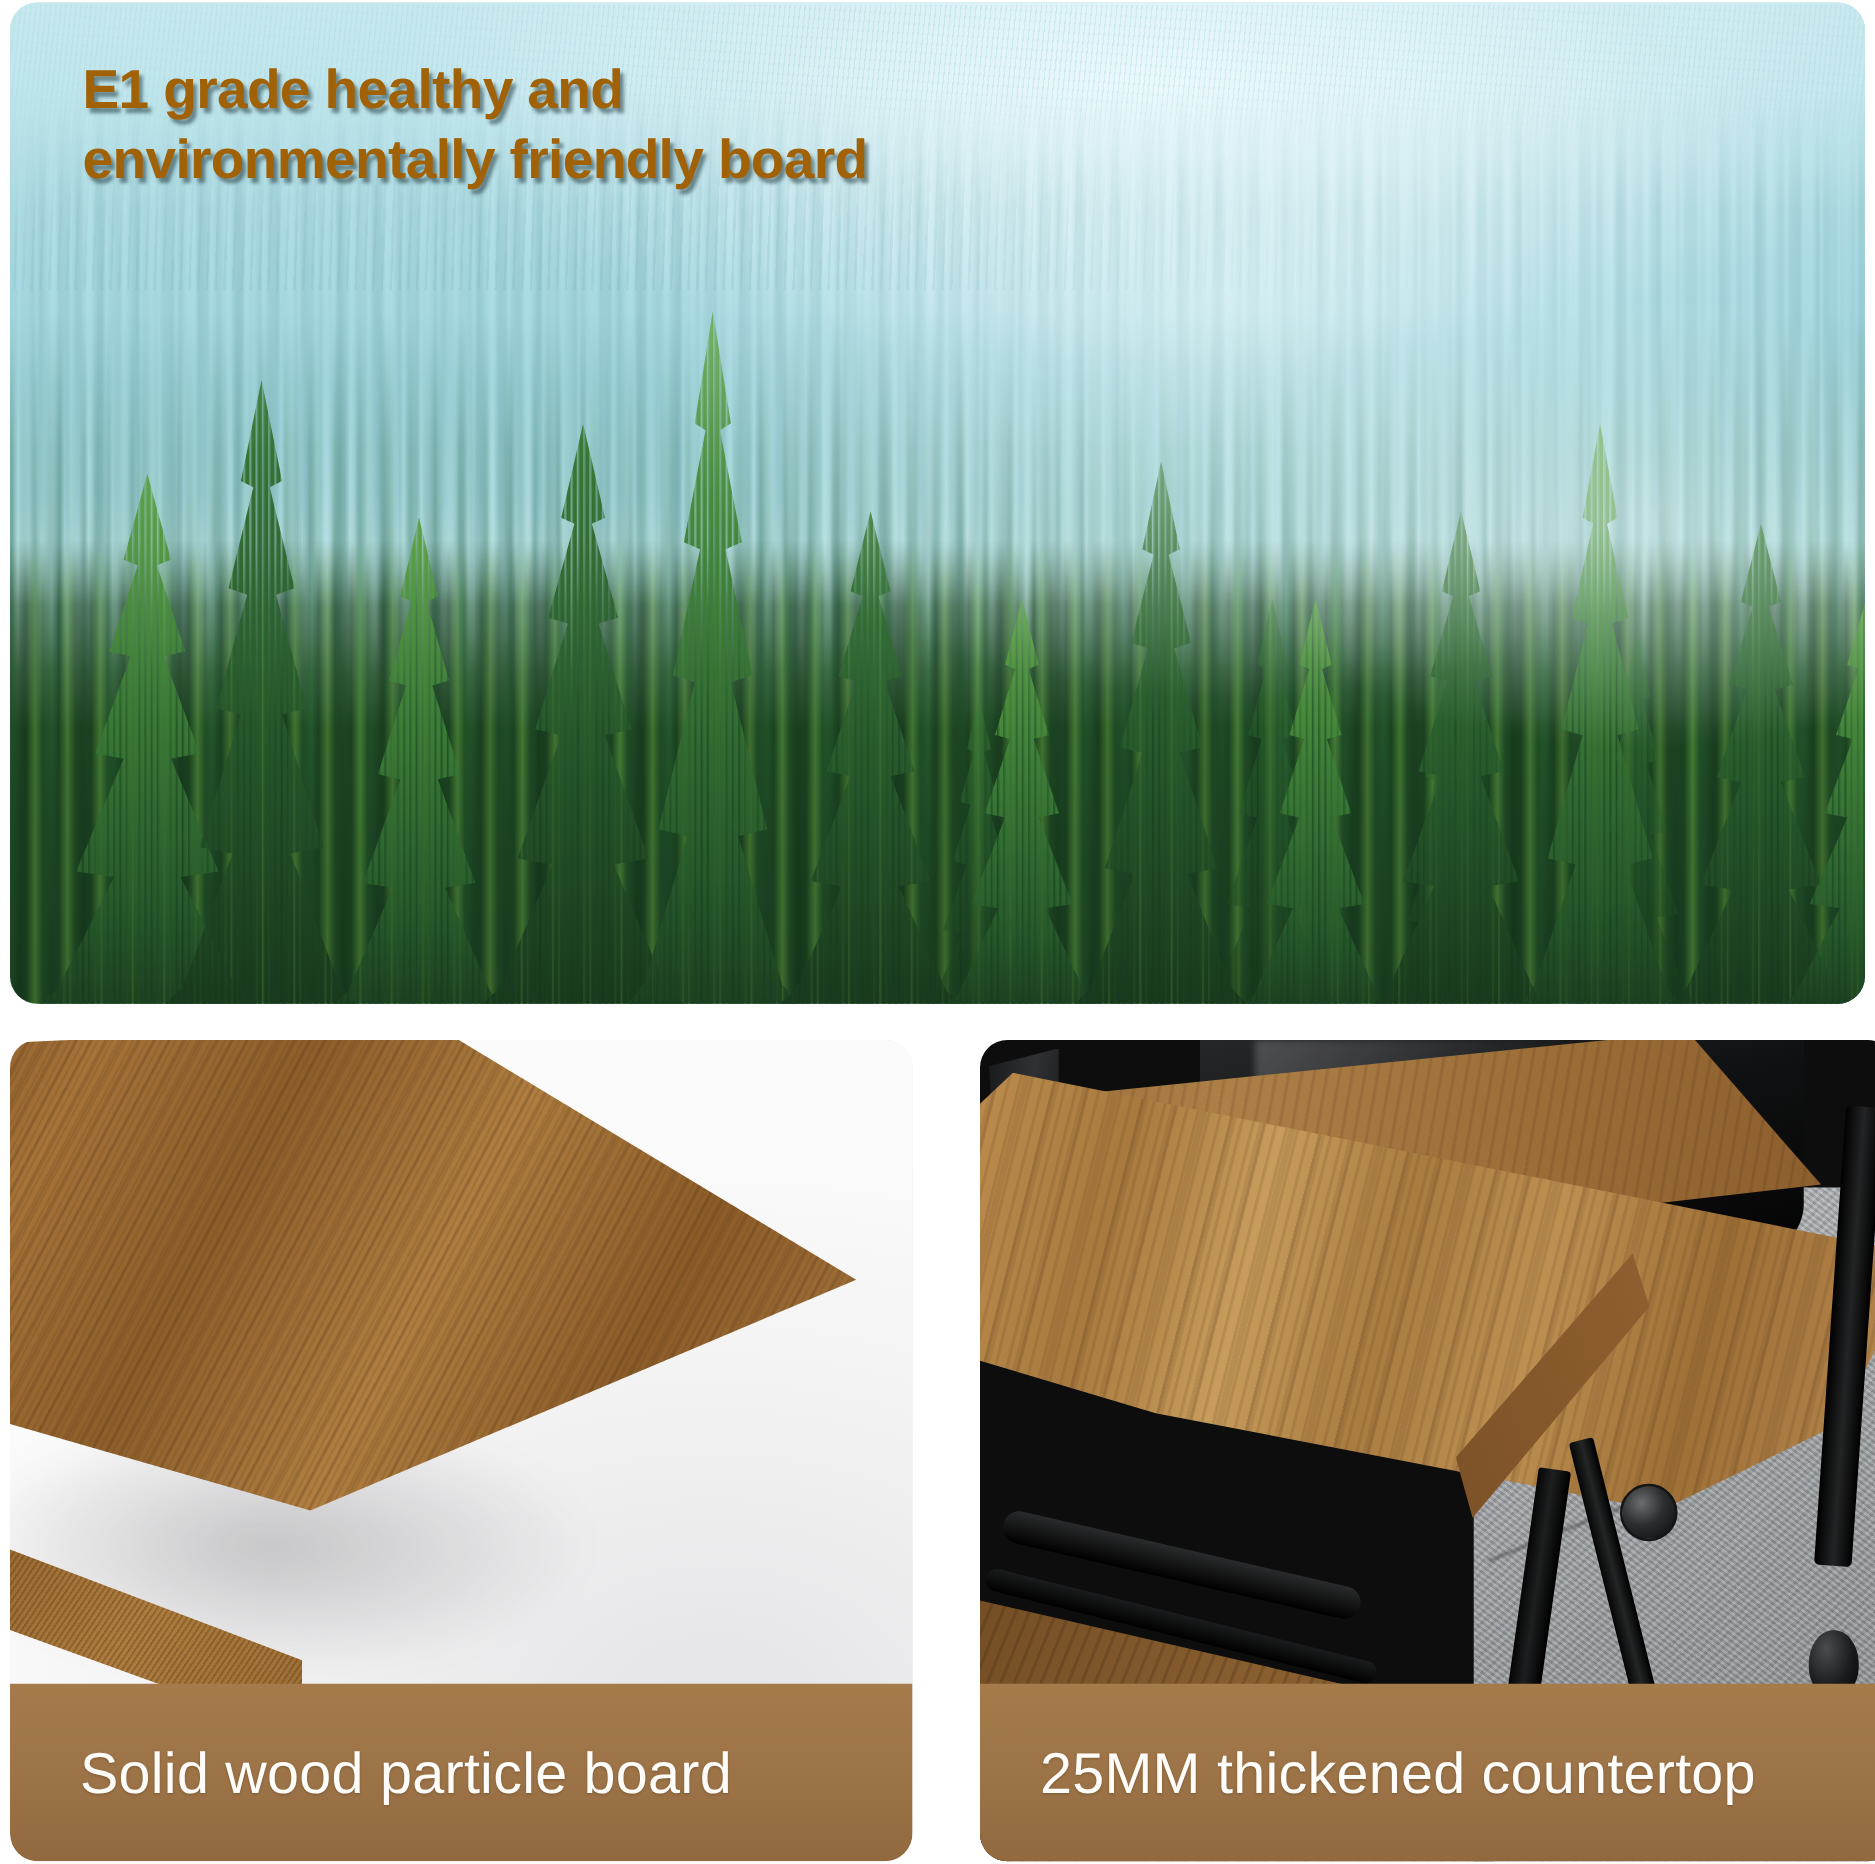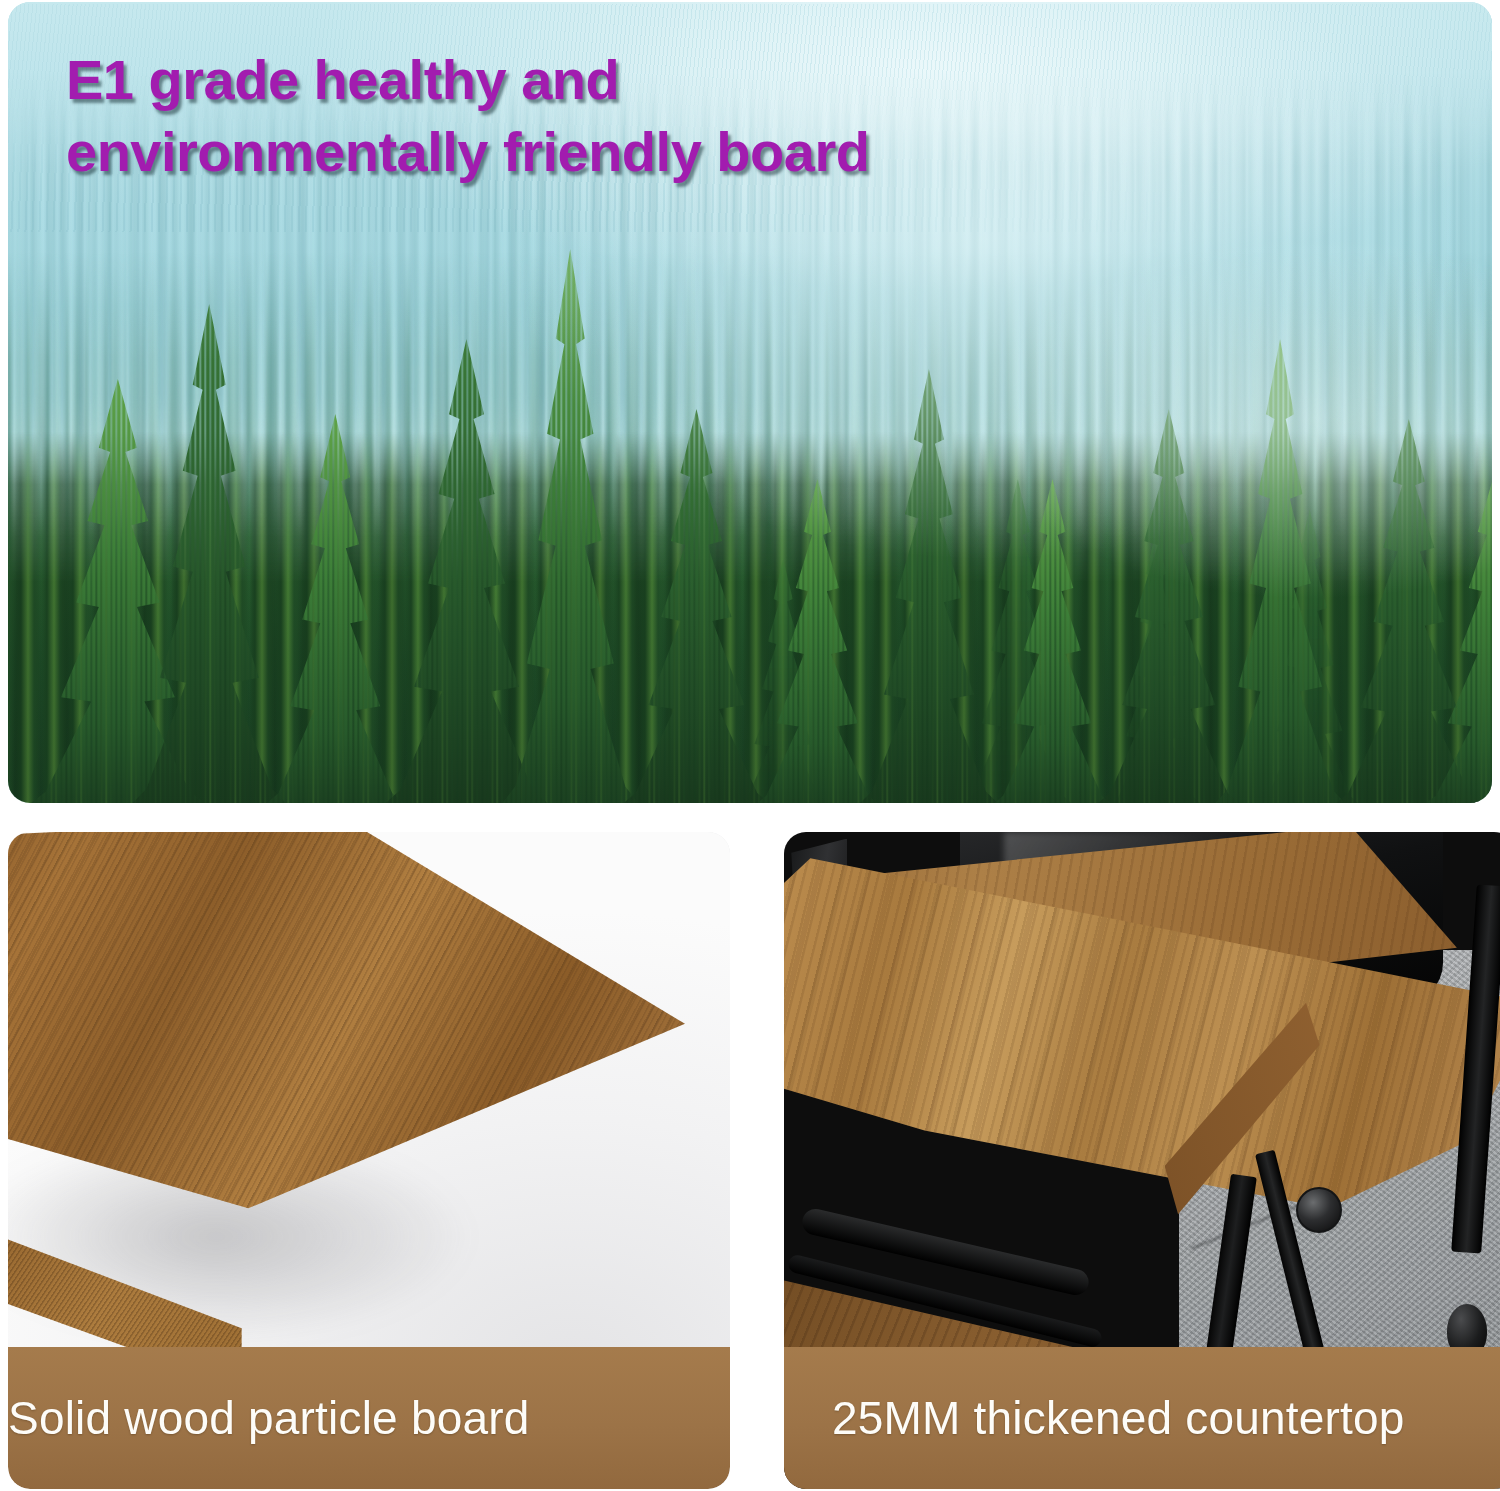--- a/index.html
+++ b/index.html
@@ -180,22 +180,22 @@
       radial-gradient(ellipse 30% 30% at 88% 52%, rgba(240,252,252,0.40) 0%, rgba(240,252,252,0) 75%),
       linear-gradient(to bottom, rgba(210,240,245,0.35) 0%, rgba(210,240,245,0) 45%);
     pointer-events: none;
   }
 
   .banner-headline {
     position: absolute;
     left: 58px;
     top: 42px;
     width: 1100px;
-    color: #a21caf;
-    font-size: 56px;
+    color: #a16207;
+    font-size: 44px;
     font-weight: bold;
     line-height: 1.28;
     letter-spacing: -0.5px;
     text-shadow: 3px 4px 3px rgba(30,55,60,0.55);
     white-space: pre-line;
   }
 
   
   .panel {
     position: absolute;
@@ -425,20 +425,21 @@
     background: linear-gradient(180deg, #a57b4c 0%, #9c7347 55%, #92693e 100%);
     border-radius: 0 0 22px 22px;
     display: flex;
     align-items: center;
   }
   .caption-text {
     color: #fdfcf8;
     font-size: 46px;
     font-weight: normal;
     letter-spacing: 0.2px;
+    padding-left: 56px;
     white-space: nowrap;
     text-shadow: 0 1px 2px rgba(60,40,18,0.35);
   }
   .caption-right .caption-text { padding-left: 48px; }
 </style>
 </head>
 <body>
 
 <div class="page">
 

